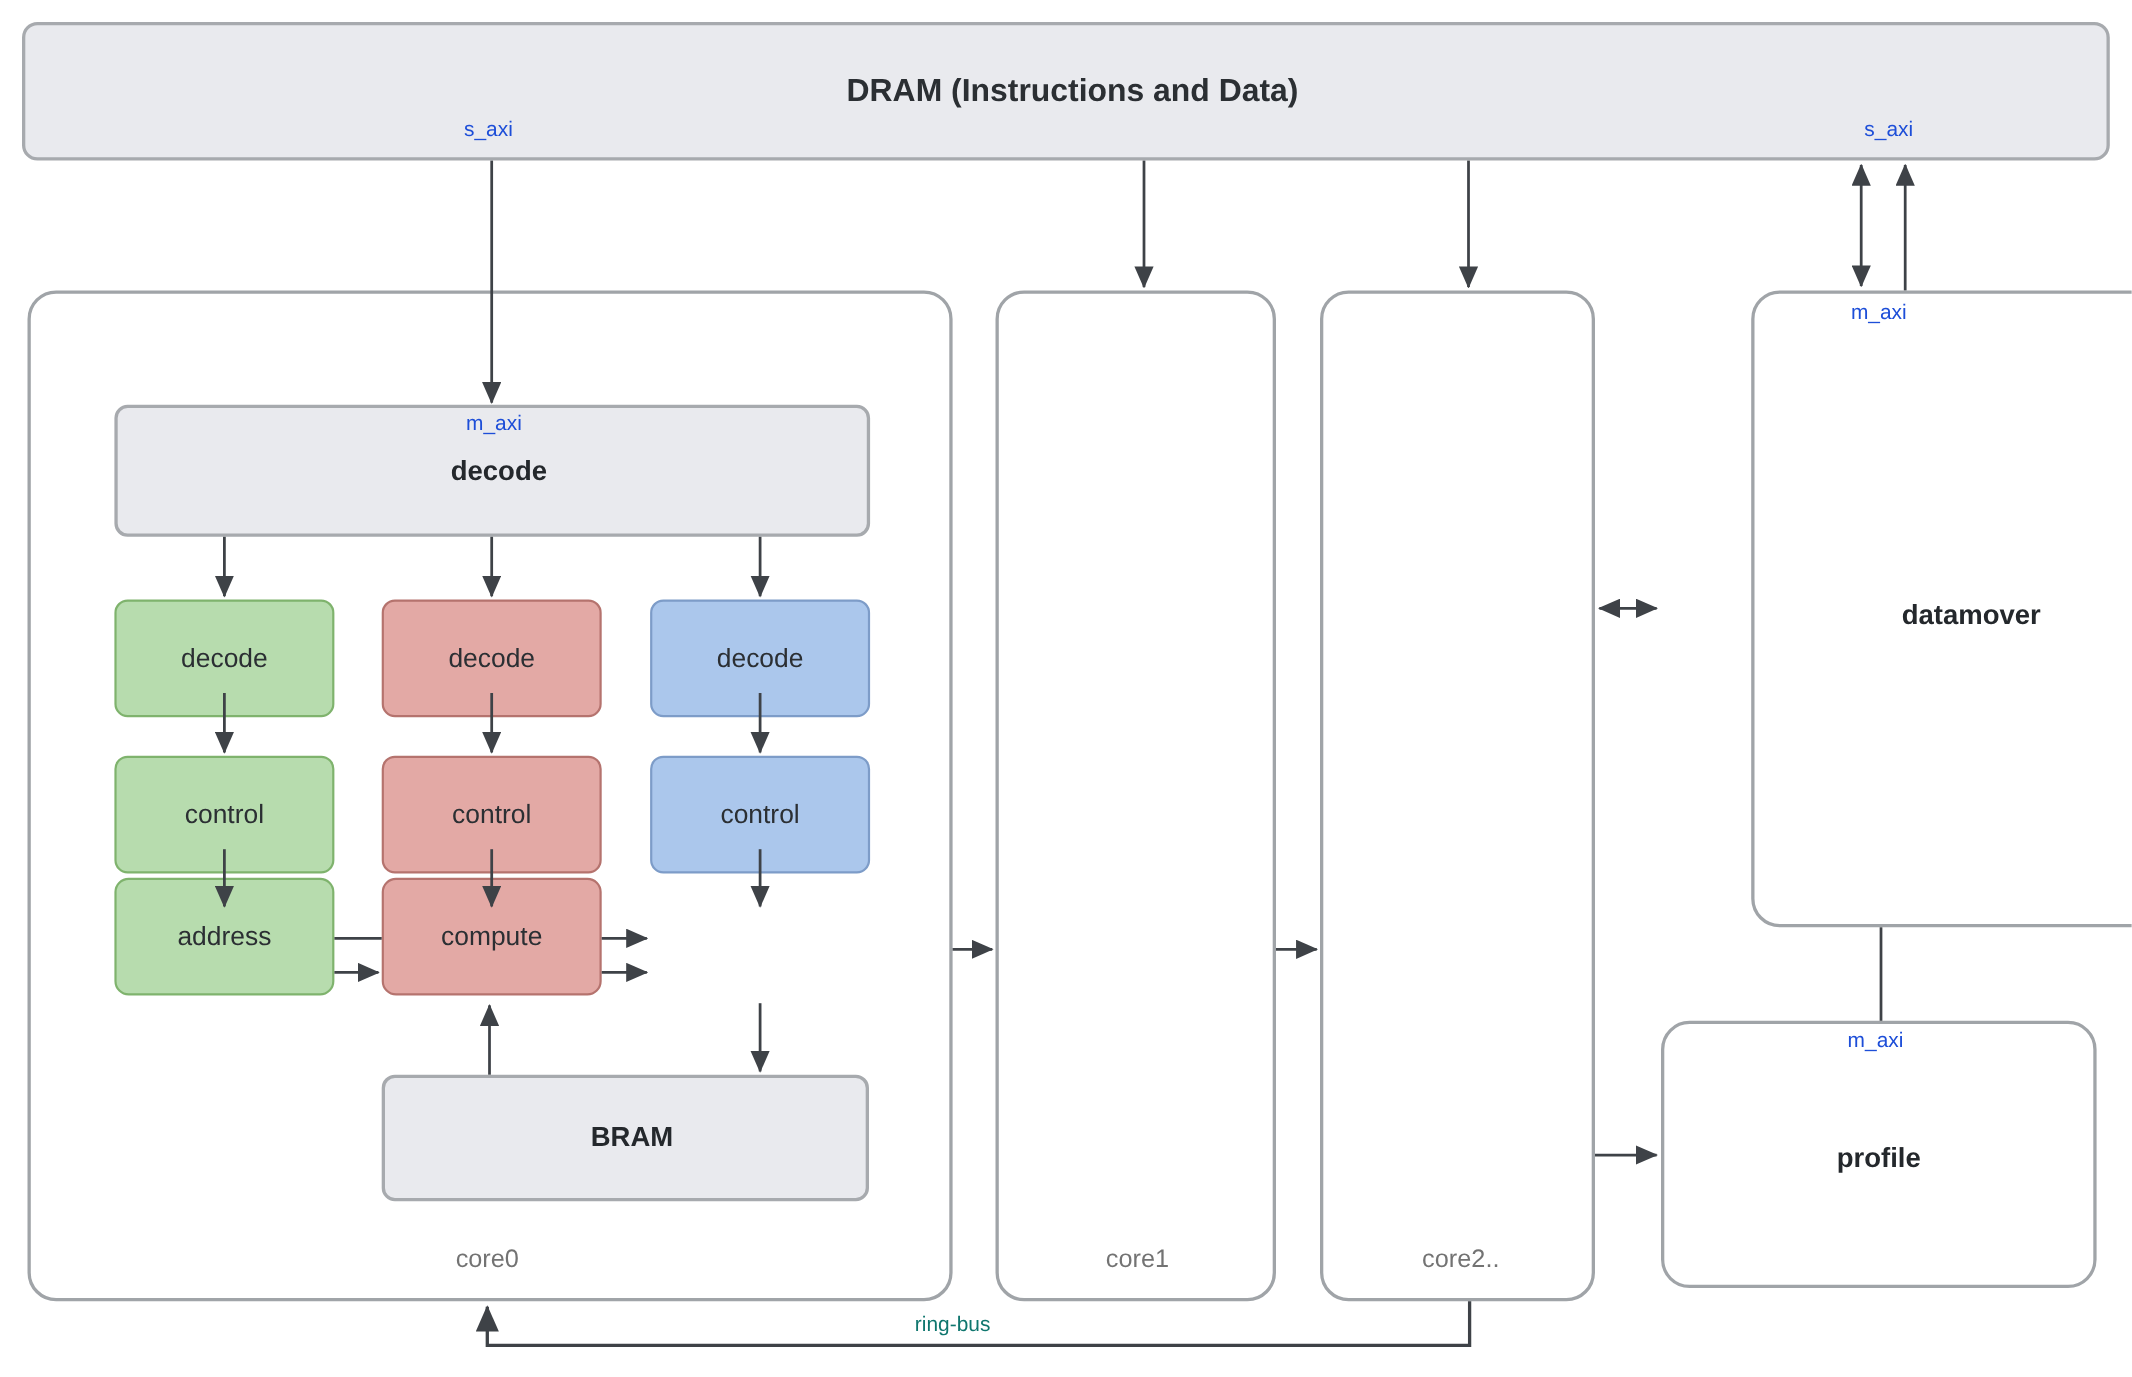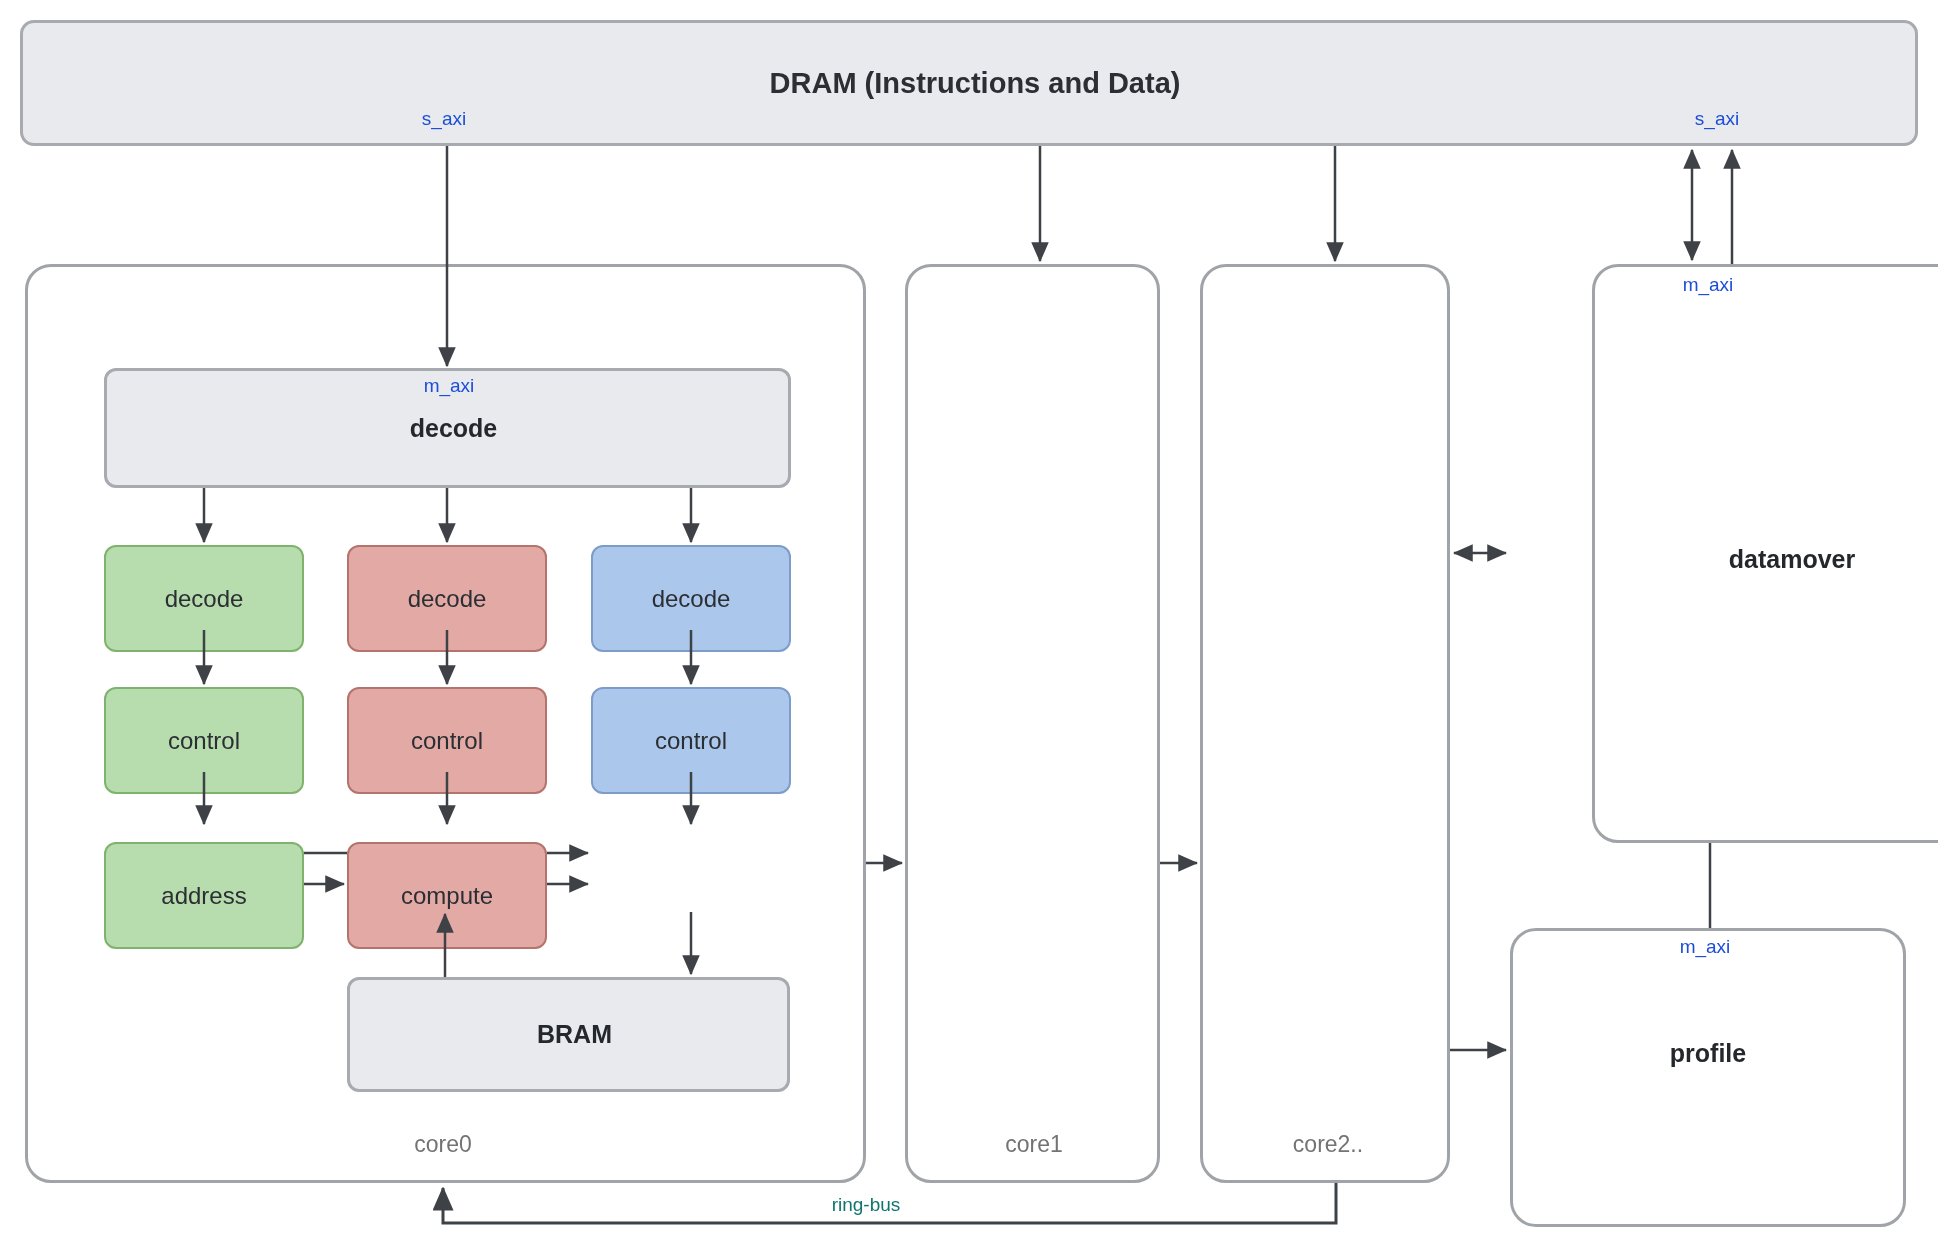--- a/index.html
+++ b/index.html
@@ -18,36 +18,36 @@
   .green{background:#b7dcae;border-color:#7fb36d;}
   .red{background:#e3a9a5;border-color:#b5736e;}
   .blue{background:#abc7ec;border-color:#7d9cc8;}
   .dram{left:20px;top:20px;width:1898px;height:126px;border-radius:14px;
     display:flex;align-items:center;justify-content:center;}
   .dram-title{font-size:29px;font-weight:bold;}
   .core0{left:25px;top:264px;width:841px;height:919px;}
   .core1{left:905px;top:264px;width:255px;height:919px;}
   .core2{left:1200px;top:264px;width:250px;height:919px;}
   .datamover{left:1592px;top:264px;width:400px;height:579px;}
-  .profile{left:1510px;top:928px;width:396px;height:299px;}
+  .profile{left:1510px;top:928px;width:396px;height:243px;}
   .fetch{left:104px;top:368px;width:687px;height:120px;
     display:flex;align-items:center;justify-content:center;}
   .bram{left:347px;top:977px;width:443px;height:115px;
     display:flex;align-items:center;justify-content:center;}
   .block-label{font-size:25px;font-weight:bold;color:#24282c;}
   .big-label{position:absolute;left:0;right:0;text-align:center;font-size:25px;font-weight:bold;color:#24282c;}
   .port{position:absolute;transform:translateX(-50%);font-size:19px;color:#1d4ed8;white-space:nowrap;}
   .core-label{position:absolute;transform:translateX(-50%);font-size:23px;color:#737373;white-space:nowrap;}
   .ringbus-label{position:absolute;transform:translateX(-50%);font-size:19px;color:#0f766e;white-space:nowrap;}
   .edges{position:absolute;left:0;top:0;pointer-events:none;}
   .edge{stroke:#3e4247;stroke-width:2.5;fill:none;}
   .edge.thick{stroke-width:3;}
   
   .c0{left:104px;} .c1{left:347px;} .c2{left:591px;}
-  .r0{top:545px;} .r1{top:687px;} .r2{top:842px;}
+  .r0{top:545px;} .r1{top:687px;} .r2{top:798px;border-radius:13px;}
 </style>
 </head>
 <body>
 
 <div class="canvas">
 
   <div class="box memory dram">
     <div class="dram-title">DRAM (Instructions and Data)</div>
   </div>
   <div class="port" style="left:444px;top:108px;">s_axi</div>

